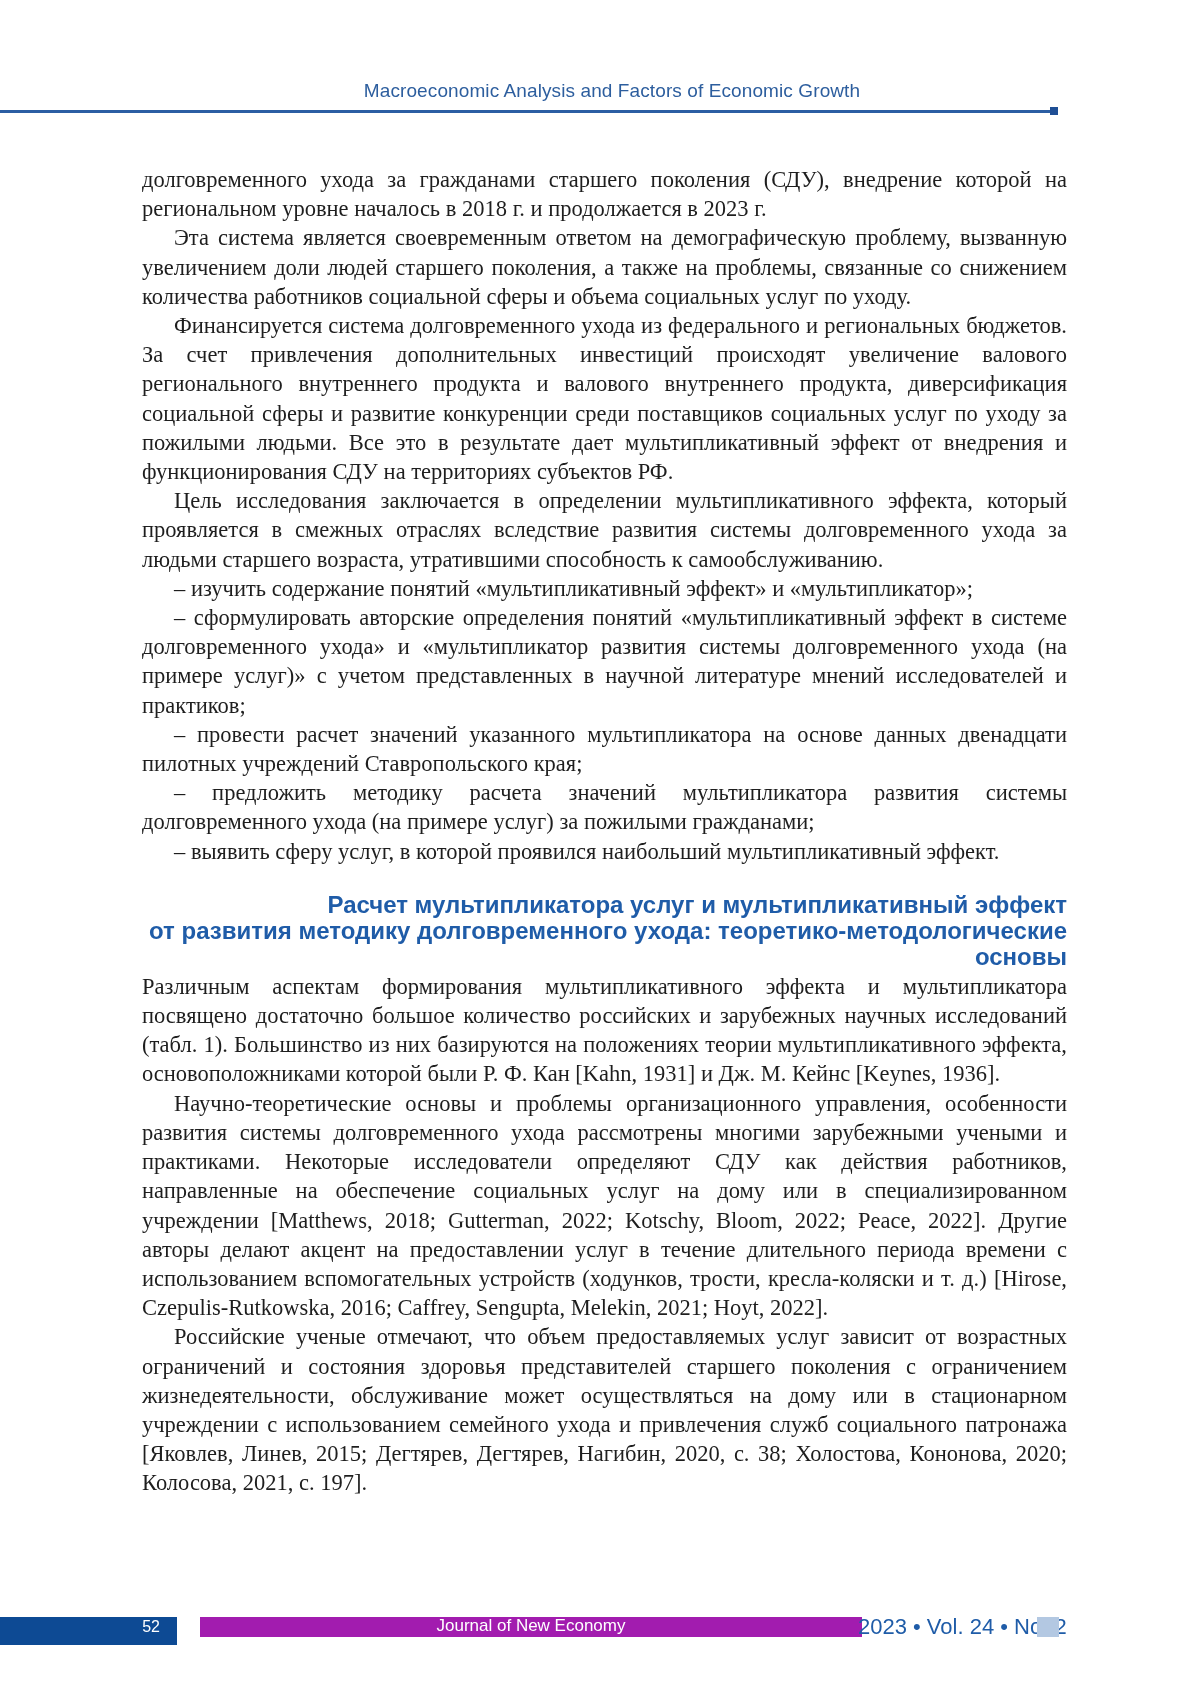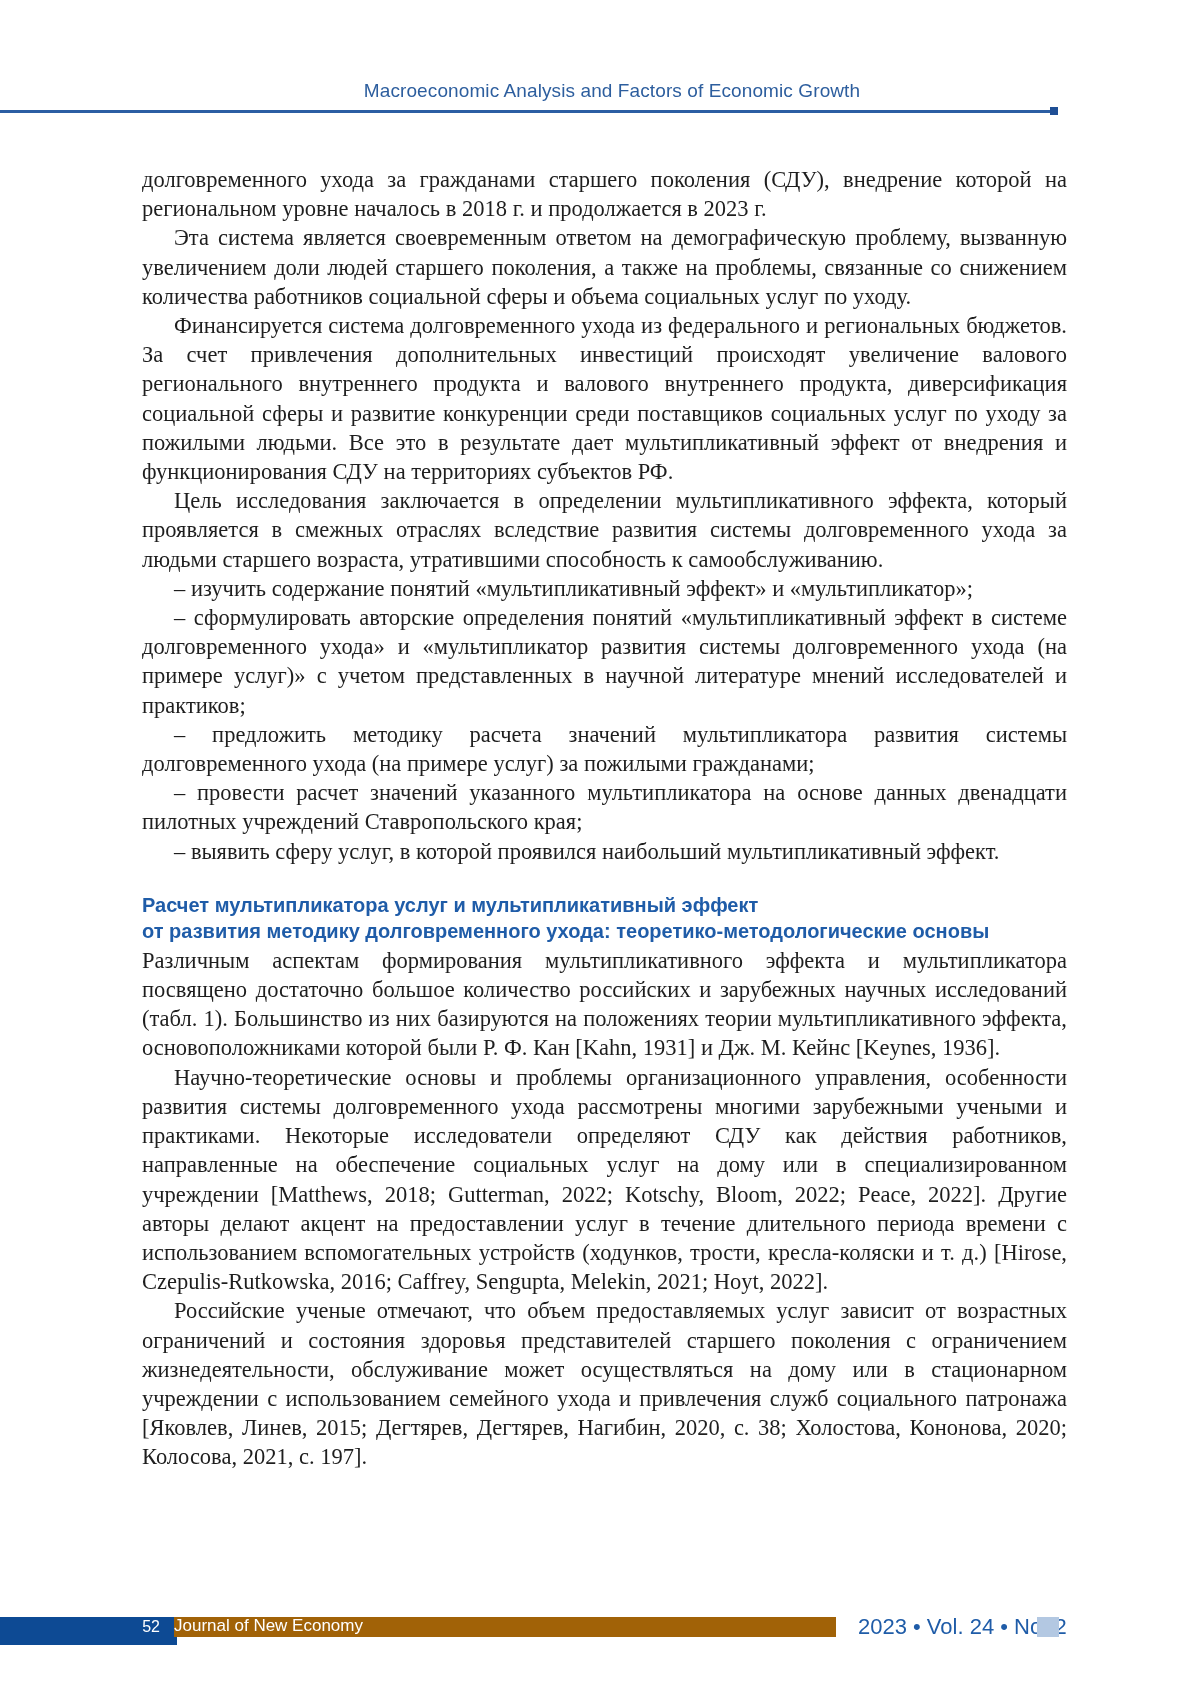--- a/index.html
+++ b/index.html
@@ -19,33 +19,33 @@
   }
   .content {
     position: absolute; top: 165px; left: 142px; width: 925px;
     font-family: "Liberation Serif", serif; font-size: 22.5px; line-height: 29.2px;
     color: #1e1e1e; text-align: justify;
   }
   .content p { margin: 0; }
   .indent { text-indent: 32px; }
   .section-heading {
     margin: 26px 0 2px 0 !important;
-    font-family: "Liberation Sans", sans-serif; font-size: 20px; line-height: 26px;
-    color: #1f5ca8; text-align: left; font-weight: bold;
+    font-family: "Liberation Sans", sans-serif; font-size: 24px; line-height: 26px;
+    color: #1f5ca8; text-align: right; font-weight: bold;
   }
   .footer { position: absolute; top: 1617px; left: 0; width: 1200px; height: 22px; }
   .foot-page {
     position: absolute; left: 0; top: 0; width: 177px; height: 28px; background: #0d4a94;
     color: #ffffff; font-family: "Liberation Sans", sans-serif; font-size: 16px;
     text-align: right; line-height: 20px; padding-right: 17px; box-sizing: border-box;
   }
   .foot-journal {
-    position: absolute; left: 174px; top: 0; width: 662px; height: 20px; background: #a16207;
+    position: absolute; left: 200px; top: 0; width: 662px; height: 20px; background: #a21caf;
     color: #ffffff; font-family: "Liberation Sans", sans-serif; font-size: 17px;
-    line-height: 18px;
+    text-align: center; line-height: 18px;
   }
   .foot-issue {
     position: absolute; left: 858px; top: 0; height: 20px;
     color: #1f5ca8; font-family: "Liberation Sans", sans-serif; font-size: 22px; line-height: 20px;
   }
   .foot-square {
     position: absolute; left: 1037px; top: 0; width: 22px; height: 20px; background: #b3c8e2;
   }
 </style>
 </head>
@@ -55,22 +55,22 @@
 <div class="head-rule"></div>
 <div class="head-rule-end"></div>
 
 <div class="content">
   <p>долговременного ухода за гражданами старшего поколения (СДУ), внедрение которой на региональном уровне началось в 2018 г. и продолжается в 2023 г.</p>
   <p class="indent">Эта система является своевременным ответом на демографическую проблему, вызванную увеличением доли людей старшего поколения, а также на проблемы, связанные со снижением количества работников социальной сферы и объема социальных услуг по уходу.</p>
   <p class="indent">Финансируется система долговременного ухода из федерального и региональных бюджетов. За счет привлечения дополнительных инвестиций происходят увеличение валового регионального внутреннего продукта и валового внутреннего продукта, диверсификация социальной сферы и развитие конкуренции среди поставщиков социальных услуг по уходу за пожилыми людьми. Все это в результате дает мультипликативный эффект от внедрения и функционирования СДУ на территориях субъектов РФ.</p>
   <p class="indent">Цель исследования заключается в определении мультипликативного эффекта, который проявляется в смежных отраслях вследствие развития системы долговременного ухода за людьми старшего возраста, утратившими способность к самообслуживанию.</p>
   <p class="indent">– изучить содержание понятий «мультипликативный эффект» и «мультипликатор»;</p>
   <p class="indent">– сформулировать авторские определения понятий «мультипликативный эффект в системе долговременного ухода» и «мультипликатор развития системы долговременного ухода (на примере услуг)» с учетом представленных в научной литературе мнений исследователей и практиков;</p>
+  <p class="indent">– провести расчет значений указанного мультипликатора на основе данных двенадцати пилотных учреждений Ставропольского края;</p>
   <p class="indent">– предложить методику расчета значений мультипликатора развития системы долговременного ухода (на примере услуг) за пожилыми гражданами;</p>
-  <p class="indent">– провести расчет значений указанного мультипликатора на основе данных двенадцати пилотных учреждений Ставропольского края;</p>
   <p class="indent">– выявить сферу услуг, в которой проявился наибольший мультипликативный эффект.</p>
 
   <p class="section-heading">
     <span>Расчет мультипликатора услуг и мультипликативный эффект</span><br>
     <span>от развития методику долговременного ухода: теоретико-методологические основы</span>
   </p>
   <p>Различным аспектам формирования мультипликативного эффекта и мультипликатора посвящено достаточно большое количество российских и зарубежных научных исследований (табл. 1). Большинство из них базируются на положениях теории мультипликативного эффекта, основоположниками которой были Р. Ф. Кан [Kahn, 1931] и Дж. М. Кейнс [Keynes, 1936].</p>
   <p class="indent">Научно-теоретические основы и проблемы организационного управления, особенности развития системы долговременного ухода рассмотрены многими зарубежными учеными и практиками. Некоторые исследователи определяют СДУ как действия работников, направленные на обеспечение социальных услуг на дому или в специализированном учреждении [Matthews, 2018; Gutterman, 2022; Kotschy, Bloom, 2022; Peace, 2022]. Другие авторы делают акцент на предоставлении услуг в течение длительного периода времени с использованием вспомогательных устройств (ходунков, трости, кресла-коляски и т. д.) [Hirose, Czepulis-Rutkowska, 2016; Caffrey, Sengupta, Melekin, 2021; Hoyt, 2022].</p>
   <p class="indent">Российские ученые отмечают, что объем предоставляемых услуг зависит от возрастных ограничений и состояния здоровья представителей старшего поколения с ограничением жизнедеятельности, обслуживание может осуществляться на дому или в стационарном учреждении с использованием семейного ухода и привлечения служб социального патронажа [Яковлев, Линев, 2015; Дегтярев, Дегтярев, Нагибин, 2020, с. 38; Холостова, Кононова, 2020; Колосова, 2021, с. 197].</p>
 </div>

